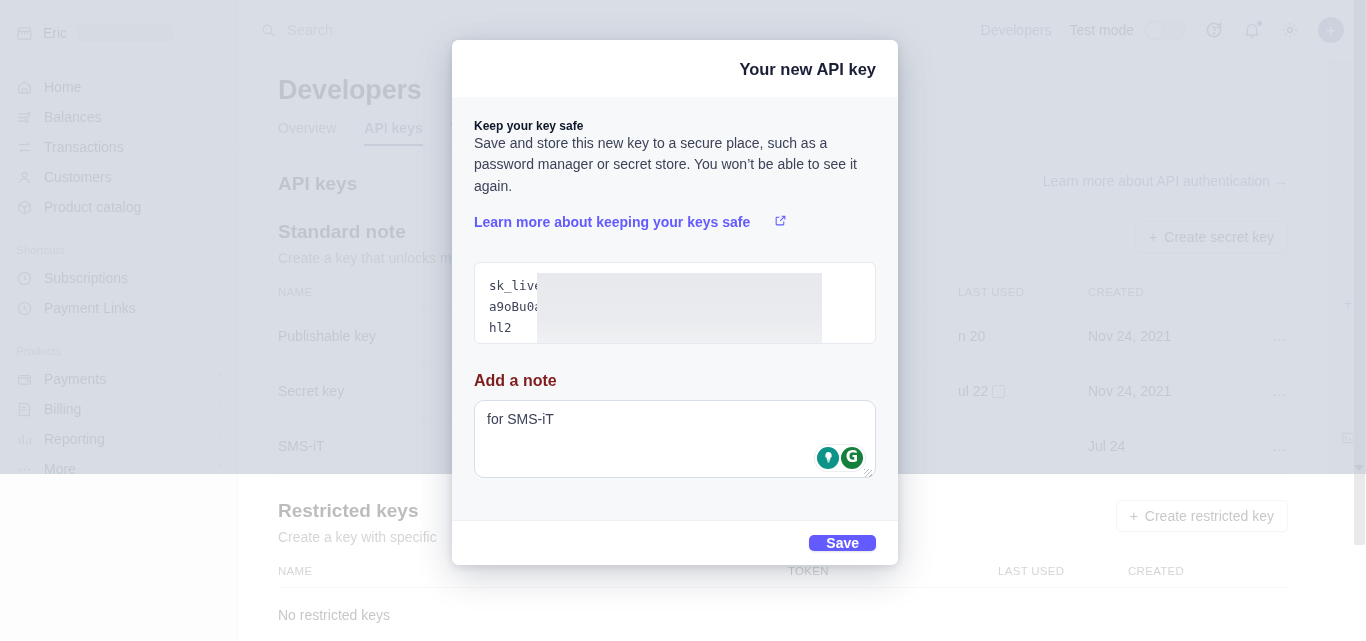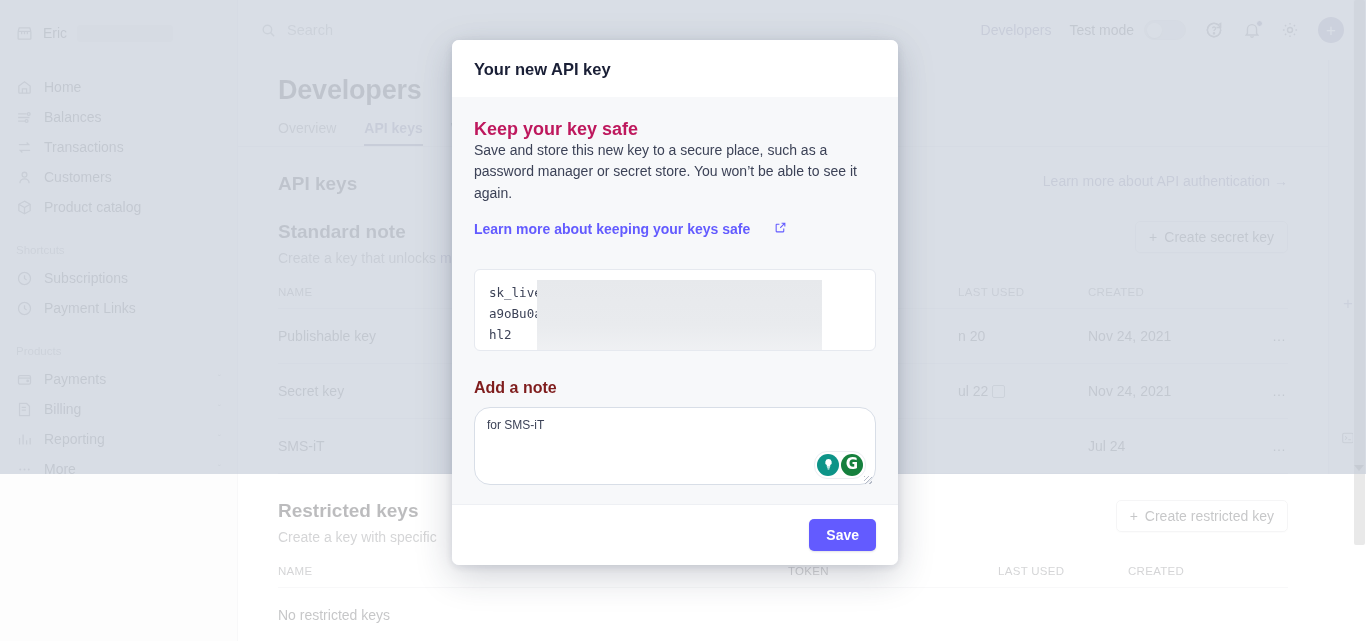--- a/index.html
+++ b/index.html
@@ -122,23 +122,23 @@
   .dim { position: absolute; inset: 0; background: rgba(194,201,214,0.62); }
 
   
   .modal {
     position: absolute; left: 452px; top: 40px; width: 446px; height: 525px;
     background: #f7f8fa; border-radius: 7px; overflow: hidden;
     box-shadow: 0 10px 36px rgba(30,40,70,.22), 0 2px 8px rgba(30,40,70,.12);
     display: flex; flex-direction: column;
   }
   .modal-head { background: #fff; padding: 20px 22px 18px 22px; }
-  .modal-title { font-size: 16.5px; font-weight: 700; color: #1a1f36; }
+  .modal-title { font-size: 16.5px; font-weight: 700; color: #1a1f36; text-align: right; }
   .modal-body { flex: 1; padding: 22px 22px 0 22px; }
-  .kv-title { font-size: 18px; font-weight: 700; color: #be185d; }
+  .kv-title { font-size: 12px; font-weight: 700; color: #0f172a; }
   .kv-text { font-size: 14px; color: #3c4257; line-height: 1.52; margin-top: 0; }
   .kv-link { display: inline-flex; align-items: center; gap: 24px; font-size: 14px; font-weight: 600; color: #635bff; margin-top: 17px; cursor: pointer; text-align: center; }
   .kv-link svg { width: 13px; height: 13px; }
 
   .keybox {
     position: relative; margin-top: 31px; background: #fff;
     border: 1px solid #e6e9ef; border-radius: 6px;
     padding: 12px 14px; height: 82px; overflow: hidden;
   }
   .keytext {
@@ -148,40 +148,40 @@
   }
   .key-redact {
     position: absolute; left: 62px; top: 10px; width: 285px; height: 82px;
     background: linear-gradient(180deg,#e7e9ec 0%, #e9ebee 55%, #f2f3f5 100%);
   }
 
   .note-label { font-size: 16px; font-weight: 700; color: #7f1d1d; margin-top: 28px; }
   .note-wrap { position: relative; margin-top: 10px; }
   .note-area {
     width: 100%; height: 78px; background: #fff;
-    border: 1px solid #d8dee7; border-radius: 16px;
-    padding: 10px 12px; font-size: 12px; color: #3c4257;
+    border: 1px solid #d8dee7; border-radius: 10px;
+    padding: 10px 12px; font-size: 14px; color: #3c4257;
     font-family: "Liberation Sans", sans-serif; resize: none; outline: none;
   }
   .note-resize { position: absolute; right: 4px; bottom: 5px; width: 8px; height: 8px;
     background: repeating-linear-gradient(135deg, #b6bcc8 0 1px, transparent 1px 3px); }
   .ext-icons { position: absolute; right: 10px; bottom: 10px; display: flex; align-items: center; gap: 2px;
     background: #fff; border: 1px solid #eceef2; border-radius: 13px; padding: 2px; }
   .ext-ico { width: 22px; height: 22px; border-radius: 50%; display: flex; align-items: center; justify-content: center; }
   .ext-bulb { background: #0d9488; }
   .ext-bulb svg { width: 13px; height: 13px; color: #fff; }
   .ext-g { background: #15803d; color: #fff; font-size: 15px; font-weight: 700; font-family: "DejaVu Sans", sans-serif; line-height: 1; }
 
   .modal-foot {
     background: #fff; padding: 14px 22px; display: flex; justify-content: flex-end;
     border-top: 1px solid #eef0f4;
   }
   .btn-primary {
     background: #635bff; color: #fff; border: none; border-radius: 5px;
-    padding: 8px 17px; font-size: 14px; font-weight: 600; cursor: pointer;
+    padding: 0 17px; font-size: 14px; font-weight: 600; cursor: pointer;
     font-family: "Liberation Sans", sans-serif;
     box-shadow: 0 1px 2px rgba(60,66,87,.15);
   }
 </style>
 </head>
 <body>
 
 <div id="app">
 
   <div class="page-backdrop">

